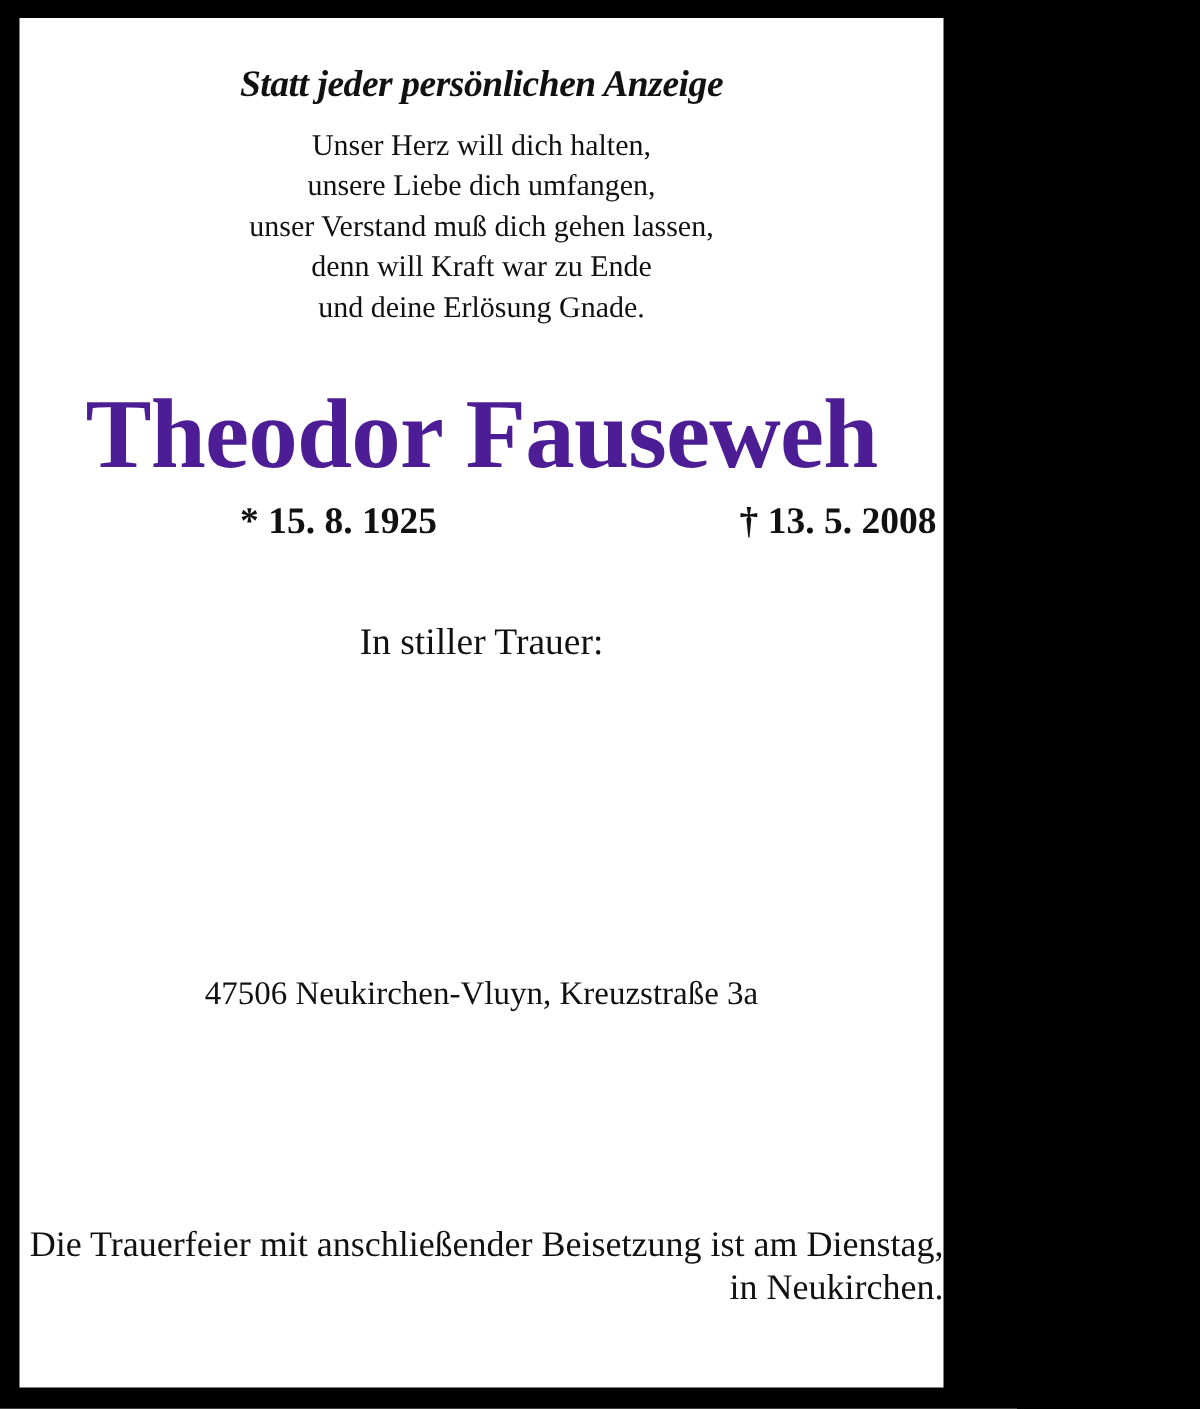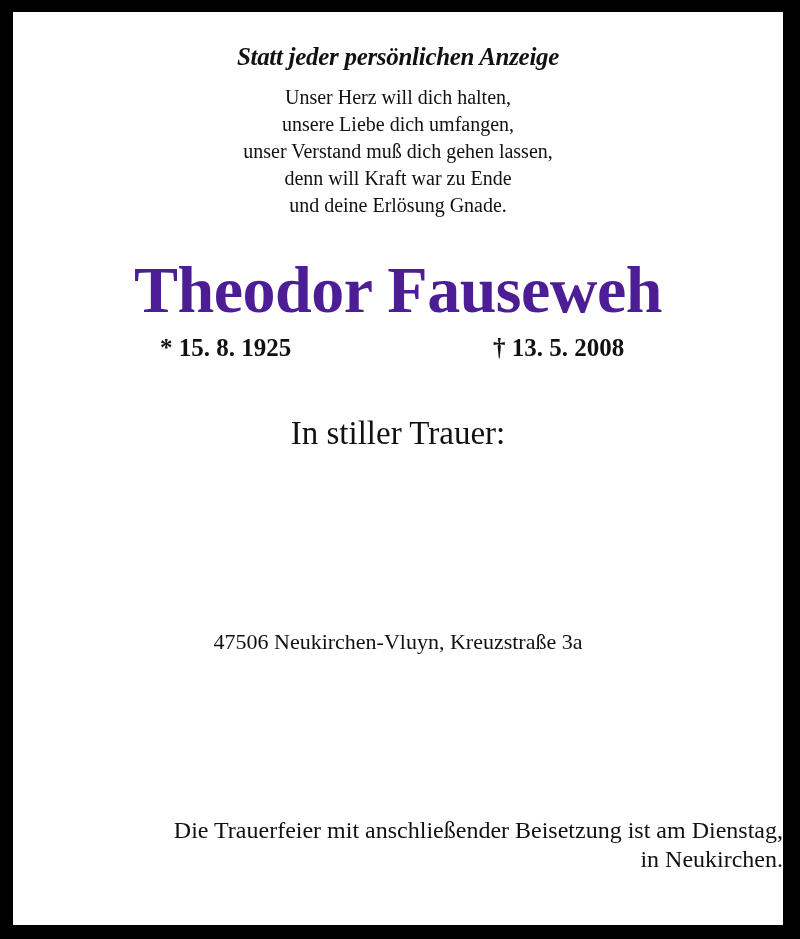--- a/index.html
+++ b/index.html
@@ -1,33 +1,33 @@
 <!DOCTYPE html>
 <html><head>
 <meta charset="utf-8">
 <style>
   html, body { margin: 0; padding: 0; background: #000; }
   body { width: 800px; height: 939px; position: relative; overflow: hidden; }
   .frame {
-    position: absolute; left: 13px; top: 12px; width: 770px; height: 913px;
+    position: absolute; left: 13px; top: 12px; width: 616px; height: 913px;
     background: #fff; color: #111;
     font-family: "Liberation Serif", "DejaVu Serif", serif;
     text-align: center;
   }
   .abs { position: absolute; left: 0; width: 100%; text-align: center; }
   .headline { top: 31px; font-size: 25px; font-style: italic; font-weight: bold; letter-spacing: -0.3px; }
   .poem { top: 72px; font-size: 20px; line-height: 27px; }
   .poem div { white-space: nowrap; }
   .name { top: 238px; font-size: 66px; font-weight: bold; letter-spacing: -0.5px; line-height: 80px; color: #4c1d95; }
   .dates { top: 322px; font-size: 25px; font-weight: bold; height: 30px; }
   .birth { position: absolute; left: 147px; top: 0; white-space: nowrap; }
   .death { position: absolute; left: 480px; top: 0; white-space: nowrap; }
-  .mourn-label { top: 403px; font-size: 33px; }
+  .mourn-label { top: 403px; font-size: 25px; }
   .mourners { top: 448px; font-size: 26px; font-weight: bold; line-height: 36px; }
-  .address { top: 617px; font-size: 22px; }
+  .address { top: 637px; font-size: 22px; }
   .postal-label { top: 714px; font-size: 22px; line-height: 29px; }
   .funeral { top: 804px; font-size: 24px; line-height: 29px; text-align: right; }
 </style>
 </head>
 <body>
 
 <div class="frame">
   <div class="abs headline">Statt jeder persönlichen Anzeige</div>
 
   <div class="abs poem">

